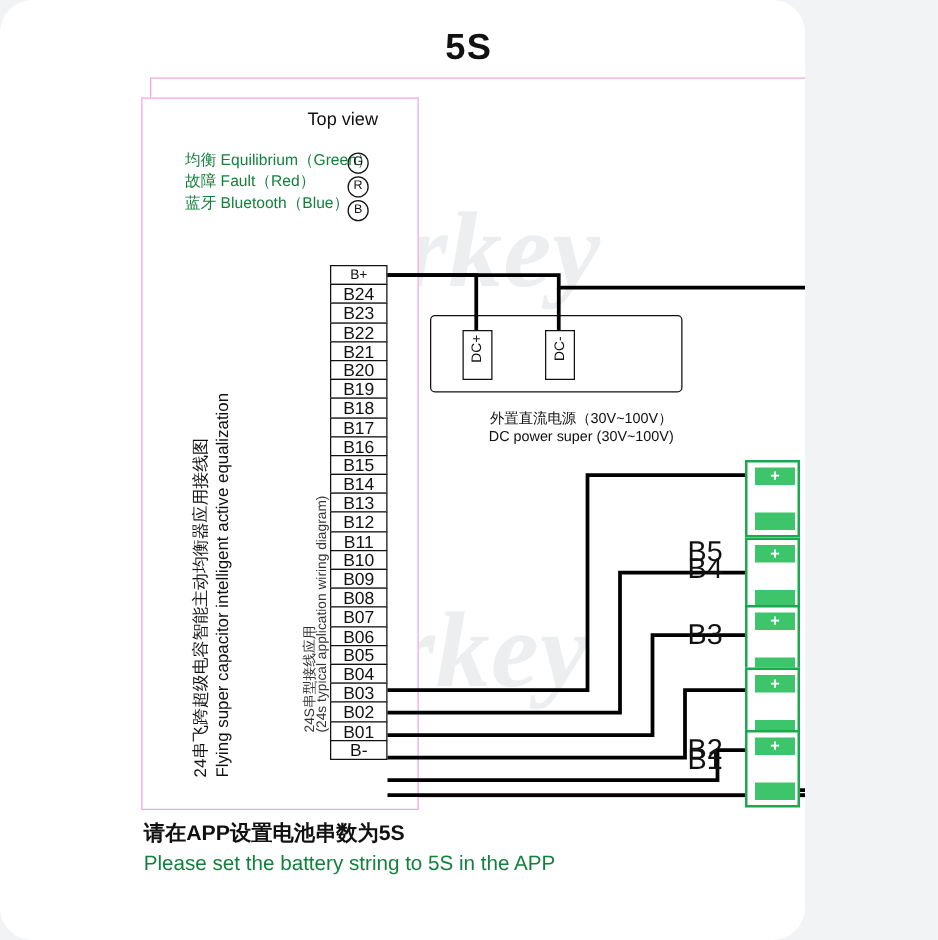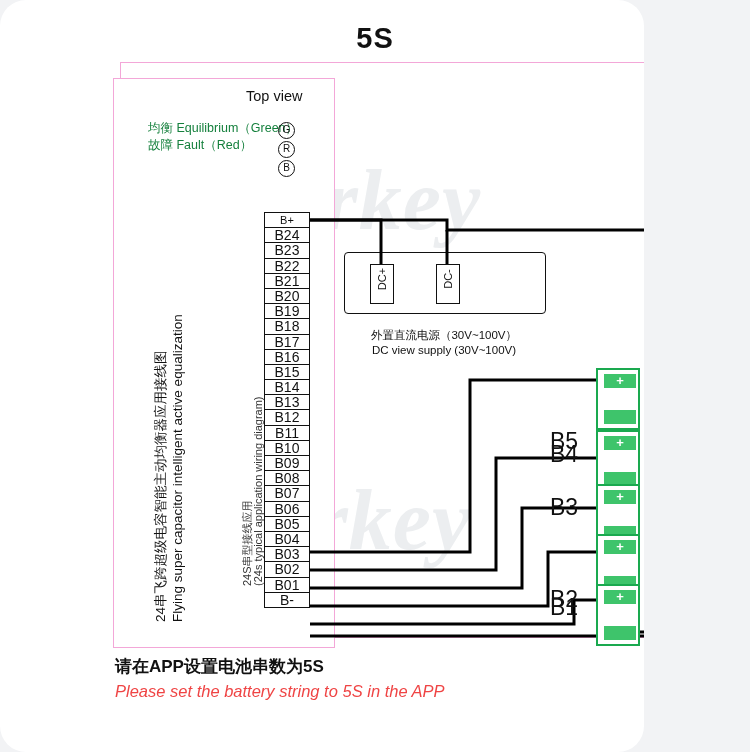--- a/index.html
+++ b/index.html
@@ -22,27 +22,27 @@
   .pin{height:16.2px;border:1.1px solid #111;box-sizing:border-box;font-size:14px;line-height:14px;text-align:center;color:#111;background:#fff;margin-bottom:-1px;}
   .pin.first{font-size:11px;}
   .watermark{position:absolute;font-family:"Liberation Serif", serif;font-style:italic;font-size:86px;color:#eceef0;font-weight:bold;letter-spacing:1px;pointer-events:none;}
   .wm1{left:178px;top:150px;}
   .wm2{left:168px;top:470px;}
   .dcbox{position:absolute;left:344px;top:252px;width:200px;height:60px;border:1.2px solid #111;border-radius:4px;background:#fff;}
   .dcterm{position:absolute;top:264px;width:22px;height:38px;border:1.1px solid #111;background:#fff;}
   .dcterm span{position:absolute;left:-8px;top:8px;width:38px;text-align:center;font-size:11px;transform:rotate(-90deg);transform-origin:center;color:#111;}
   .dct1{left:370px;}
   .dct2{left:436px;}
-  .dclab{position:absolute;left:336px;top:328px;width:216px;text-align:center;font-size:11.5px;color:#111;line-height:15px;}
+  .dclab{position:absolute;left:336px;top:328px;width:216px;text-align:center;font-size:11.5px;color:#111;line-height:15px;padding-left:21px;}
   .batt{position:absolute;width:44px;height:62px;border:2px solid #1aa94f;background:#fff;box-sizing:border-box;}
   .batt .cap{position:absolute;left:6px;top:4px;width:32px;height:14px;background:#3ec46b;color:#fff;font-size:13px;line-height:14px;text-align:center;font-weight:bold;}
   .batt .bar{position:absolute;left:6px;bottom:4px;width:32px;height:14px;background:#3ec46b;}
   .blabel{position:absolute;font-size:23px;color:#111;}
   .footer1{position:absolute;left:115px;top:655px;font-size:17px;font-weight:bold;color:#111;}
-  .footer2{position:absolute;left:115px;top:682px;font-size:16.5px;color:#ef4444;font-style:italic;}
+  .footer2{position:absolute;left:115px;top:682px;font-size:16.5px;color:#15803d;}
   svg.wires{position:absolute;left:0;top:0;width:750px;height:752px;pointer-events:none;}
 </style>
 </head>
 <body>
 
 <div id="page">
 
   <div class="title">5S</div>
 
   <div class="watermark wm1">Enerkey</div>
@@ -54,20 +54,24 @@
   <div class="topview">Top view</div>
 
   <div class="legend">
     <div>
       <span>均衡</span>
       <span>Equilibrium（Green）</span>
     </div>
     <div>
       <span>故障</span>
       <span>Fault（Red）</span>
+    </div>
+    <div>
+      <span>蓝牙</span>
+      <span>Bluetooth（Blue）</span>
     </div>
   </div>
 
   <div class="ledcol">
     <div class="led">G</div>
     <div class="led">R</div>
     <div class="led">B</div>
   </div>
 
   <div class="vtext vt1">24串飞跨超级电容智能主动均衡器应用接线图</div>
@@ -106,21 +110,21 @@
 
   <div class="dcbox"></div>
   <div class="dcterm dct1">
       <span>DC+</span>
     </div>
   <div class="dcterm dct2">
       <span>DC-</span>
     </div>
   <div class="dclab">
     <div>外置直流电源（30V~100V）</div>
-    <div>DC  view  supply  (30V~100V)</div>
+    <div>DC  power  super  (30V~100V)</div>
   </div>
 
   <svg class="wires" viewBox="0 0 750 752">
     <g fill="none" stroke="#000" stroke-width="3">
       <path d="M310 220 H381 V264"></path>
       <path d="M310 220 H447 V230 H660 V632 H616 "></path>
       <path d="M447 264 V230"></path>
       <path d="M310 552 H470 V380 H596"></path>
       <path d="M310 570 H496 V458 H596"></path>
       <path d="M310 588 H522 V508 H596"></path>

